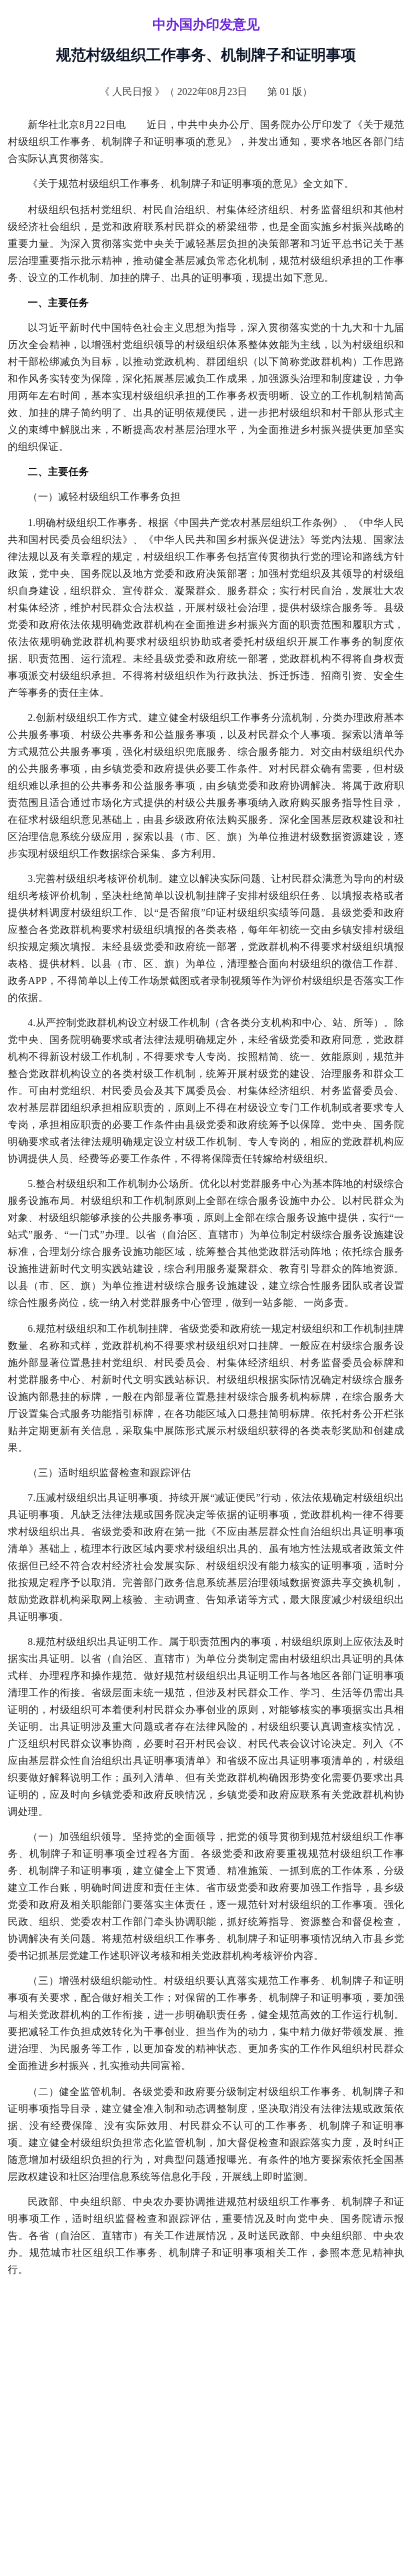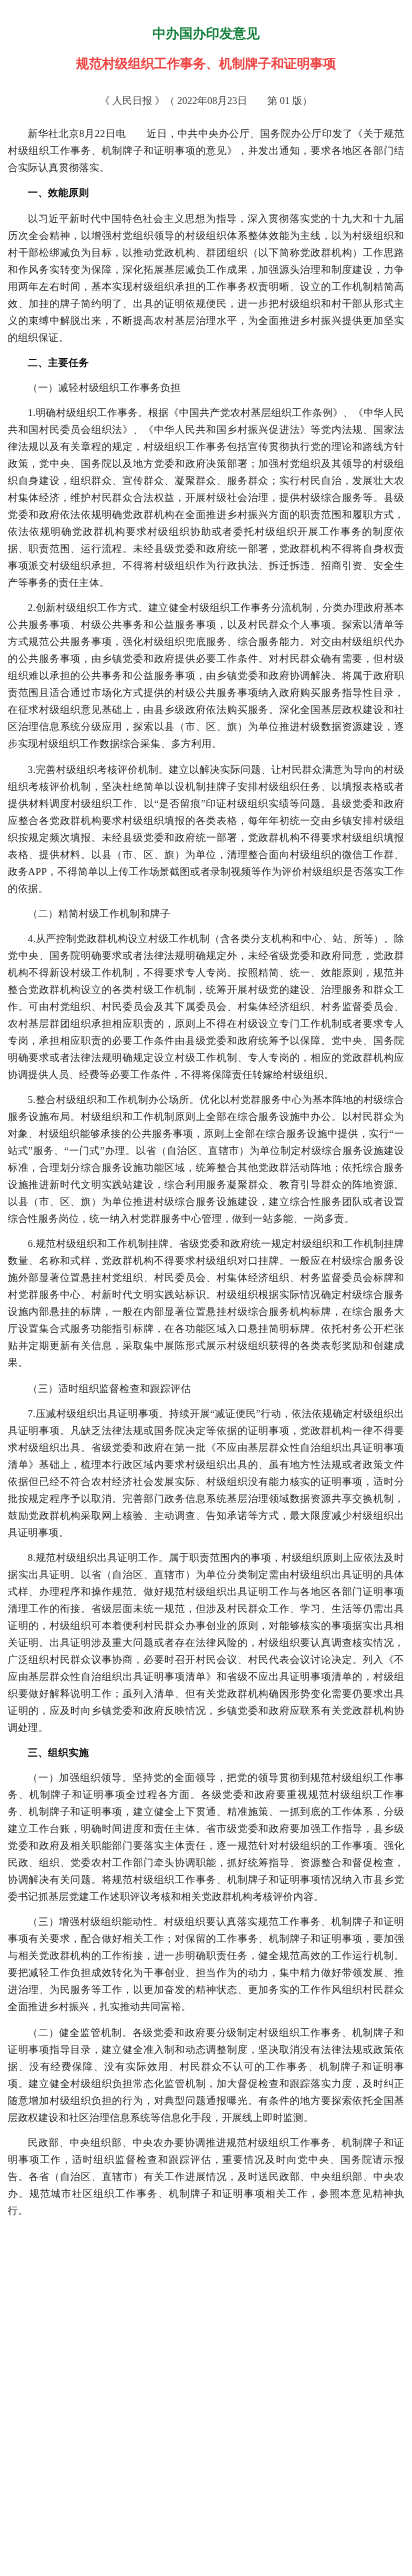--- a/index.html
+++ b/index.html
@@ -16,29 +16,29 @@
     box-sizing: border-box;
     width: 412px;
     min-height: 2697px;
     padding: 8.2px 7.7px 113px 7.7px;
   }
   .title-line1 {
     text-align: center;
     font-size: 13.4px;
     line-height: 18.5px;
     font-weight: bold;
-    color: #15803d;
-    margin: 17px 0 0 0;
+    color: #6d28d9;
+    margin: 8px 0 0 0;
   }
   .title-line2 {
     text-align: center;
-    font-size: 13px;
+    font-size: 15px;
     line-height: 24px;
     font-weight: bold;
-    color: #ef4444;
+    color: #0f172a;
     margin: 8.2px 0 0 0;
   }
   .byline {
     text-align: center;
     font-size: 10px;
     line-height: 11.3px;
     color: #3a3a3a;
     margin: 19.6px 0 0 0;
   }
   .article {
@@ -63,34 +63,34 @@
 </style>
 </head>
 <body>
 
 <div class="page">
   <h2 class="title-line1">中办国办印发意见</h2>
   <h1 class="title-line2">规范村级组织工作事务、机制牌子和证明事项</h1>
   <div class="byline">《 人民日报 》（ 2022年08月23日　　第 01 版）</div>
   <div class="article">
       <p class="p">新华社北京8月22日电　　近日，中共中央办公厅、国务院办公厅印发了《关于规范村级组织工作事务、机制牌子和证明事项的意见》，并发出通知，要求各地区各部门结合实际认真贯彻落实。</p>
-      <p class="h">一、效能原则</p>
+      <p class="p">《关于规范村级组织工作事务、机制牌子和证明事项的意见》全文如下。</p>
+      <p class="p">村级组织包括村党组织、村民自治组织、村集体经济组织、村务监督组织和其他村级经济社会组织，是党和政府联系村民群众的桥梁纽带，也是全面实施乡村振兴战略的重要力量。为深入贯彻落实党中央关于减轻基层负担的决策部署和习近平总书记关于基层治理重要指示批示精神，推动健全基层减负常态化机制，规范村级组织承担的工作事务、设立的工作机制、加挂的牌子、出具的证明事项，现提出如下意见。</p>
+      <p class="h">一、主要任务</p>
       <p class="p">以习近平新时代中国特色社会主义思想为指导，深入贯彻落实党的十九大和十九届历次全会精神，以增强村党组织领导的村级组织体系整体效能为主线，以为村级组织和村干部松绑减负为目标，以推动党政机构、群团组织（以下简称党政群机构）工作思路和作风务实转变为保障，深化拓展基层减负工作成果，加强源头治理和制度建设，力争用两年左右时间，基本实现村级组织承担的工作事务权责明晰、设立的工作机制精简高效、加挂的牌子简约明了、出具的证明依规便民，进一步把村级组织和村干部从形式主义的束缚中解脱出来，不断提高农村基层治理水平，为全面推进乡村振兴提供更加坚实的组织保证。</p>
       <p class="h">二、主要任务</p>
       <p class="sub">（一）减轻村级组织工作事务负担</p>
       <p class="p">1.明确村级组织工作事务。根据《中国共产党农村基层组织工作条例》、《中华人民共和国村民委员会组织法》、《中华人民共和国乡村振兴促进法》等党内法规、国家法律法规以及有关章程的规定，村级组织工作事务包括宣传贯彻执行党的理论和路线方针政策，党中央、国务院以及地方党委和政府决策部署；加强村党组织及其领导的村级组织自身建设，组织群众、宣传群众、凝聚群众、服务群众；实行村民自治，发展壮大农村集体经济，维护村民群众合法权益，开展村级社会治理，提供村级综合服务等。县级党委和政府依法依规明确党政群机构在全面推进乡村振兴方面的职责范围和履职方式，依法依规明确党政群机构要求村级组织协助或者委托村级组织开展工作事务的制度依据、职责范围、运行流程。未经县级党委和政府统一部署，党政群机构不得将自身权责事项派交村级组织承担。不得将村级组织作为行政执法、拆迁拆违、招商引资、安全生产等事务的责任主体。</p>
       <p class="p">2.创新村级组织工作方式。建立健全村级组织工作事务分流机制，分类办理政府基本公共服务事项、村级公共事务和公益服务事项，以及村民群众个人事项。探索以清单等方式规范公共服务事项，强化村级组织兜底服务、综合服务能力。对交由村级组织代办的公共服务事项，由乡镇党委和政府提供必要工作条件。对村民群众确有需要，但村级组织难以承担的公共事务和公益服务事项，由乡镇党委和政府协调解决。将属于政府职责范围且适合通过市场化方式提供的村级公共服务事项纳入政府购买服务指导性目录，在征求村级组织意见基础上，由县乡级政府依法购买服务。深化全国基层政权建设和社区治理信息系统分级应用，探索以县（市、区、旗）为单位推进村级数据资源建设，逐步实现村级组织工作数据综合采集、多方利用。</p>
       <p class="p">3.完善村级组织考核评价机制。建立以解决实际问题、让村民群众满意为导向的村级组织考核评价机制，坚决杜绝简单以设机制挂牌子安排村级组织任务、以填报表格或者提供材料调度村级组织工作、以“是否留痕”印证村级组织实绩等问题。县级党委和政府应整合各党政群机构要求村级组织填报的各类表格，每年年初统一交由乡镇安排村级组织按规定频次填报。未经县级党委和政府统一部署，党政群机构不得要求村级组织填报表格、提供材料。以县（市、区、旗）为单位，清理整合面向村级组织的微信工作群、政务APP，不得简单以上传工作场景截图或者录制视频等作为评价村级组织是否落实工作的依据。</p>
-      <p class="sub">（二）精简村级工作机制和牌子</p>
       <p class="p">4.从严控制党政群机构设立村级工作机制（含各类分支机构和中心、站、所等）。除党中央、国务院明确要求或者法律法规明确规定外，未经省级党委和政府同意，党政群机构不得新设村级工作机制，不得要求专人专岗。按照精简、统一、效能原则，规范并整合党政群机构设立的各类村级工作机制，统筹开展村级党的建设、治理服务和群众工作。可由村党组织、村民委员会及其下属委员会、村集体经济组织、村务监督委员会、农村基层群团组织承担相应职责的，原则上不得在村级设立专门工作机制或者要求专人专岗，承担相应职责的必要工作条件由县级党委和政府统筹予以保障。党中央、国务院明确要求或者法律法规明确规定设立村级工作机制、专人专岗的，相应的党政群机构应协调提供人员、经费等必要工作条件，不得将保障责任转嫁给村级组织。</p>
       <p class="p">5.整合村级组织和工作机制办公场所。优化以村党群服务中心为基本阵地的村级综合服务设施布局。村级组织和工作机制原则上全部在综合服务设施中办公。以村民群众为对象、村级组织能够承接的公共服务事项，原则上全部在综合服务设施中提供，实行“一站式”服务、“一门式”办理。以省（自治区、直辖市）为单位制定村级综合服务设施建设标准，合理划分综合服务设施功能区域，统筹整合其他党政群活动阵地；依托综合服务设施推进新时代文明实践站建设，综合利用服务凝聚群众、教育引导群众的阵地资源。以县（市、区、旗）为单位推进村级综合服务设施建设，建立综合性服务团队或者设置综合性服务岗位，统一纳入村党群服务中心管理，做到一站多能、一岗多责。</p>
       <p class="p">6.规范村级组织和工作机制挂牌。省级党委和政府统一规定村级组织和工作机制挂牌数量、名称和式样，党政群机构不得要求村级组织对口挂牌。一般应在村级综合服务设施外部显著位置悬挂村党组织、村民委员会、村集体经济组织、村务监督委员会标牌和村党群服务中心、村新时代文明实践站标识。村级组织根据实际情况确定村级综合服务设施内部悬挂的标牌，一般在内部显著位置悬挂村级综合服务机构标牌，在综合服务大厅设置集合式服务功能指引标牌，在各功能区域入口悬挂简明标牌。依托村务公开栏张贴并定期更新有关信息，采取集中展陈形式展示村级组织获得的各类表彰奖励和创建成果。</p>
       <p class="sub">（三）适时组织监督检查和跟踪评估</p>
       <p class="p">7.压减村级组织出具证明事项。持续开展“减证便民”行动，依法依规确定村级组织出具证明事项。凡缺乏法律法规或国务院决定等依据的证明事项，党政群机构一律不得要求村级组织出具。省级党委和政府在第一批《不应由基层群众性自治组织出具证明事项清单》基础上，梳理本行政区域内要求村级组织出具的、虽有地方性法规或者政策文件依据但已经不符合农村经济社会发展实际、村级组织没有能力核实的证明事项，适时分批按规定程序予以取消。完善部门政务信息系统基层治理领域数据资源共享交换机制，鼓励党政群机构采取网上核验、主动调查、告知承诺等方式，最大限度减少村级组织出具证明事项。</p>
       <p class="p">8.规范村级组织出具证明工作。属于职责范围内的事项，村级组织原则上应依法及时据实出具证明。以省（自治区、直辖市）为单位分类制定需由村级组织出具证明的具体式样、办理程序和操作规范。做好规范村级组织出具证明工作与各地区各部门证明事项清理工作的衔接。省级层面未统一规范，但涉及村民群众工作、学习、生活等仍需出具证明的，村级组织可本着便利村民群众办事创业的原则，对能够核实的事项据实出具相关证明。出具证明涉及重大问题或者存在法律风险的，村级组织要认真调查核实情况，广泛组织村民群众议事协商，必要时召开村民会议、村民代表会议讨论决定。列入《不应由基层群众性自治组织出具证明事项清单》和省级不应出具证明事项清单的，村级组织要做好解释说明工作；虽列入清单、但有关党政群机构确因形势变化需要仍要求出具证明的，应及时向乡镇党委和政府反映情况，乡镇党委和政府应联系有关党政群机构协调处理。</p>
-      <p class="h">三、组织实施</p>
       <p class="p">（一）加强组织领导。坚持党的全面领导，把党的领导贯彻到规范村级组织工作事务、机制牌子和证明事项全过程各方面。各级党委和政府要重视规范村级组织工作事务、机制牌子和证明事项，建立健全上下贯通、精准施策、一抓到底的工作体系，分级建立工作台账，明确时间进度和责任主体。省市级党委和政府要加强工作指导，县乡级党委和政府及相关职能部门要落实主体责任，逐一规范针对村级组织的工作事项。强化民政、组织、党委农村工作部门牵头协调职能，抓好统筹指导、资源整合和督促检查，协调解决有关问题。将规范村级组织工作事务、机制牌子和证明事项情况纳入市县乡党委书记抓基层党建工作述职评议考核和相关党政群机构考核评价内容。</p>
       <p class="p">（三）增强村级组织能动性。村级组织要认真落实规范工作事务、机制牌子和证明事项有关要求，配合做好相关工作；对保留的工作事务、机制牌子和证明事项，要加强与相关党政群机构的工作衔接，进一步明确职责任务，健全规范高效的工作运行机制。要把减轻工作负担成效转化为干事创业、担当作为的动力，集中精力做好带领发展、推进治理、为民服务等工作，以更加奋发的精神状态、更加务实的工作作风组织村民群众全面推进乡村振兴，扎实推动共同富裕。</p>
       <p class="p">（二）健全监管机制。各级党委和政府要分级制定村级组织工作事务、机制牌子和证明事项指导目录，建立健全准入制和动态调整制度，坚决取消没有法律法规或政策依据、没有经费保障、没有实际效用、村民群众不认可的工作事务、机制牌子和证明事项。建立健全村级组织负担常态化监管机制，加大督促检查和跟踪落实力度，及时纠正随意增加村级组织负担的行为，对典型问题通报曝光。有条件的地方要探索依托全国基层政权建设和社区治理信息系统等信息化手段，开展线上即时监测。</p>
       <p class="p">民政部、中央组织部、中央农办要协调推进规范村级组织工作事务、机制牌子和证明事项工作，适时组织监督检查和跟踪评估，重要情况及时向党中央、国务院请示报告。各省（自治区、直辖市）有关工作进展情况，及时送民政部、中央组织部、中央农办。规范城市社区组织工作事务、机制牌子和证明事项相关工作，参照本意见精神执行。</p>
     </div>
 </div>
 
 
 </body></html>

